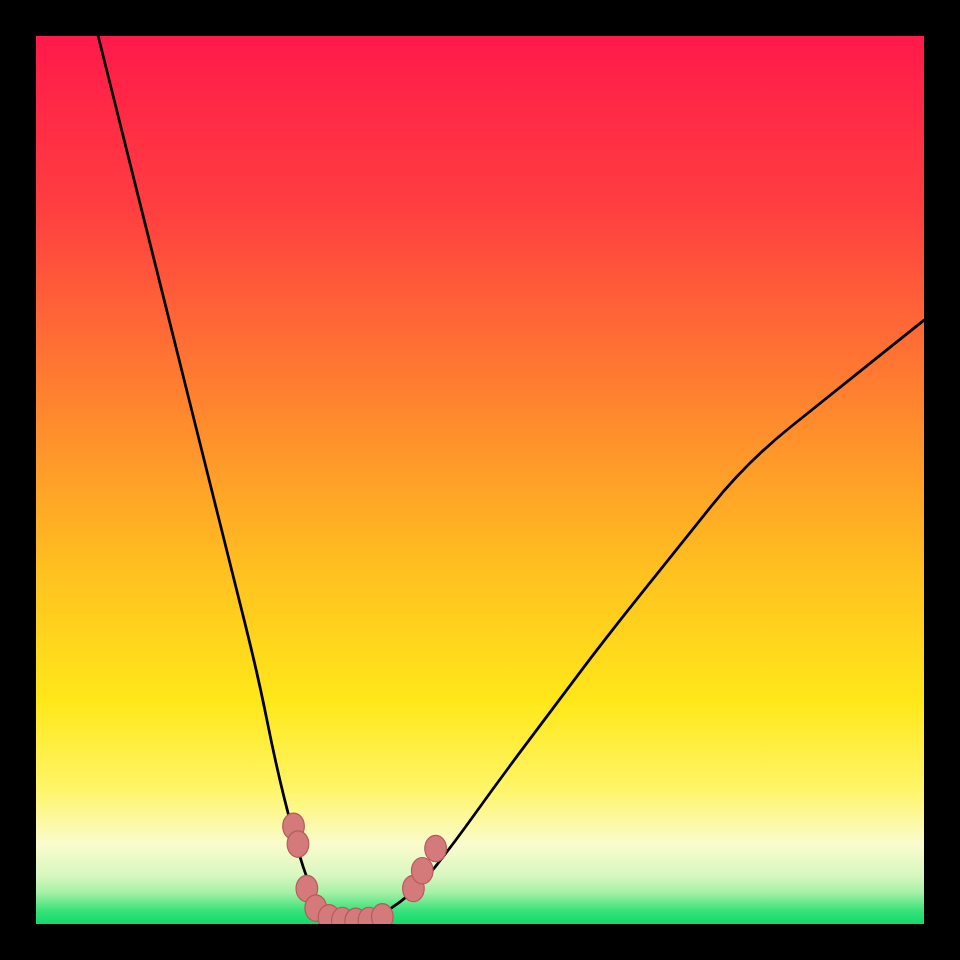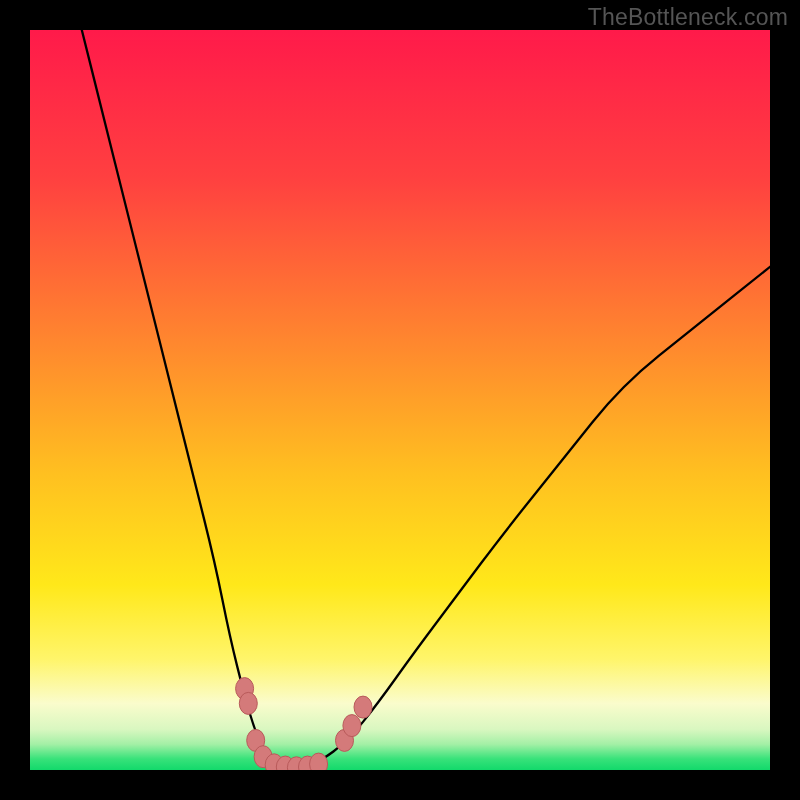--- a/index.html
+++ b/index.html
@@ -44,21 +44,20 @@
     color: #555555;
     font-size: 23px;
     font-weight: 400;
     letter-spacing: 0.2px;
   }
 </style>
 </head>
 <body>
 
 <div class="frame">
-  <div class="watermark">TheBottleneck.com</div>
 
   <div class="plot-area">
     <svg class="gradient" viewBox="0 0 740 740" preserveAspectRatio="none">
       <defs>
         <linearGradient id="bg-grad" x1="0" y1="0" x2="0" y2="1">
             <stop offset="0%" stop-color="#ff1a4a"></stop>
             <stop offset="20%" stop-color="#ff4040"></stop>
             <stop offset="40%" stop-color="#ff8030"></stop>
             <stop offset="60%" stop-color="#ffc020"></stop>
             <stop offset="75%" stop-color="#ffe81a"></stop>

